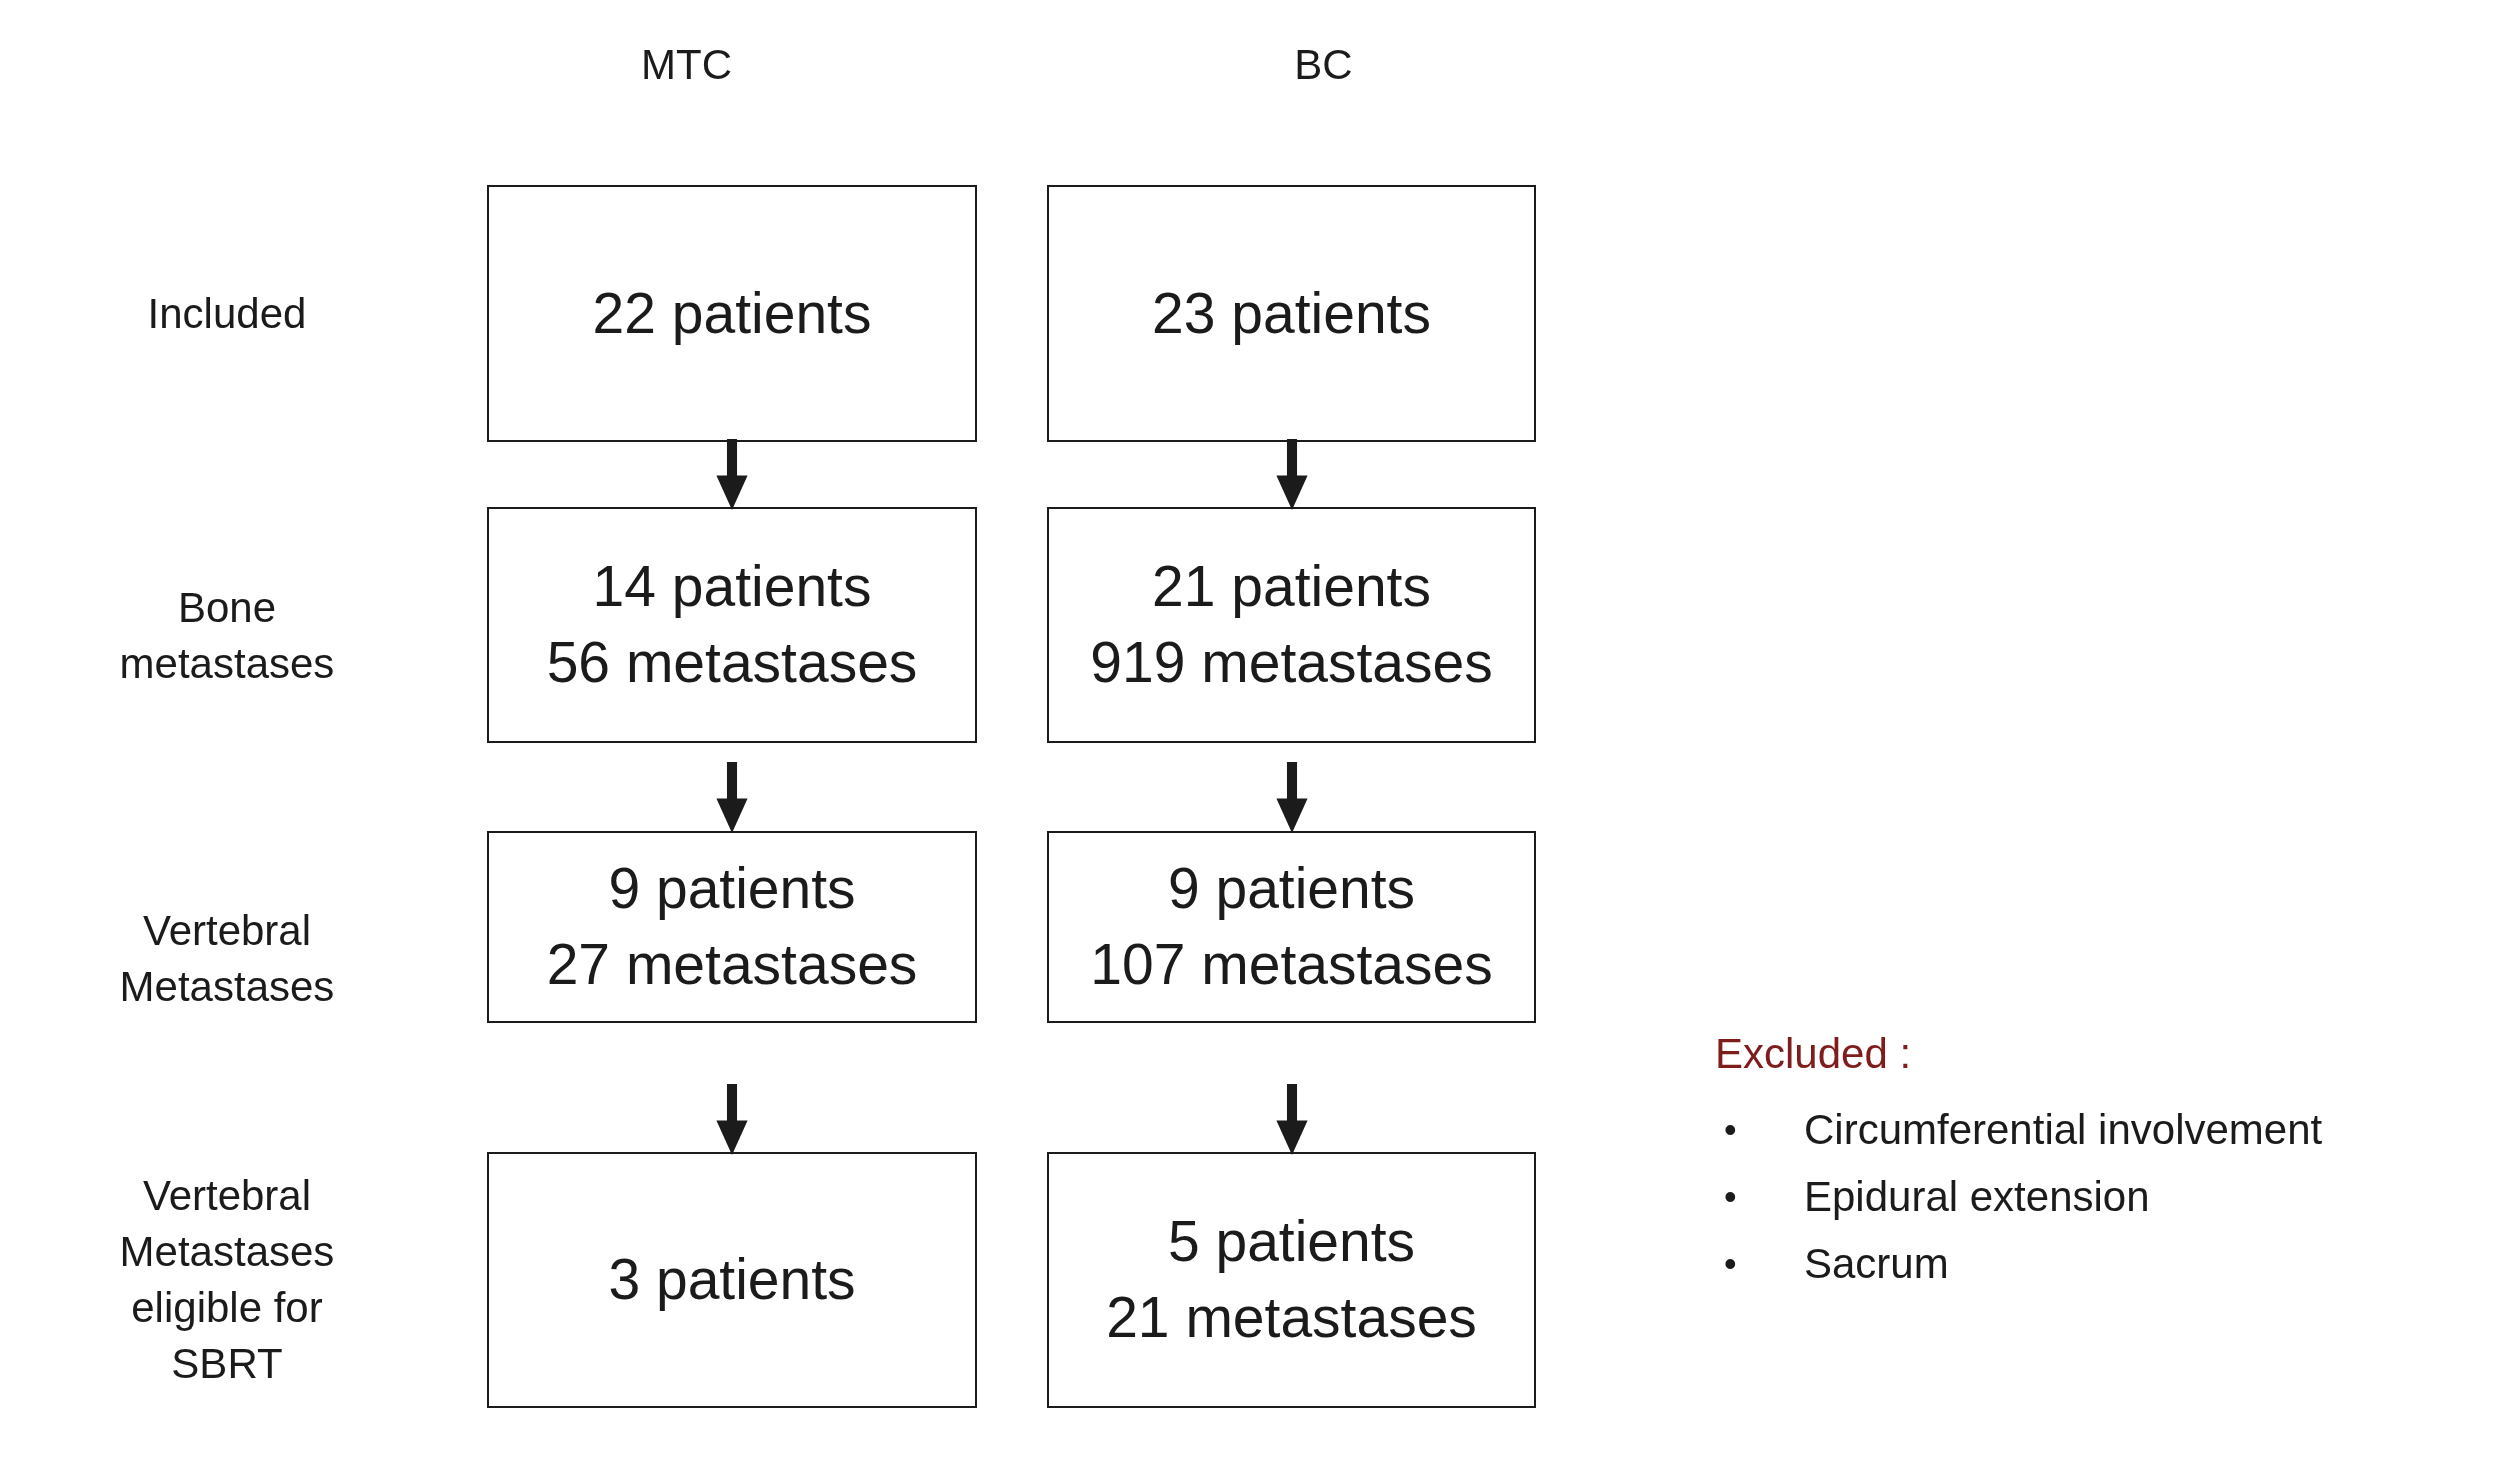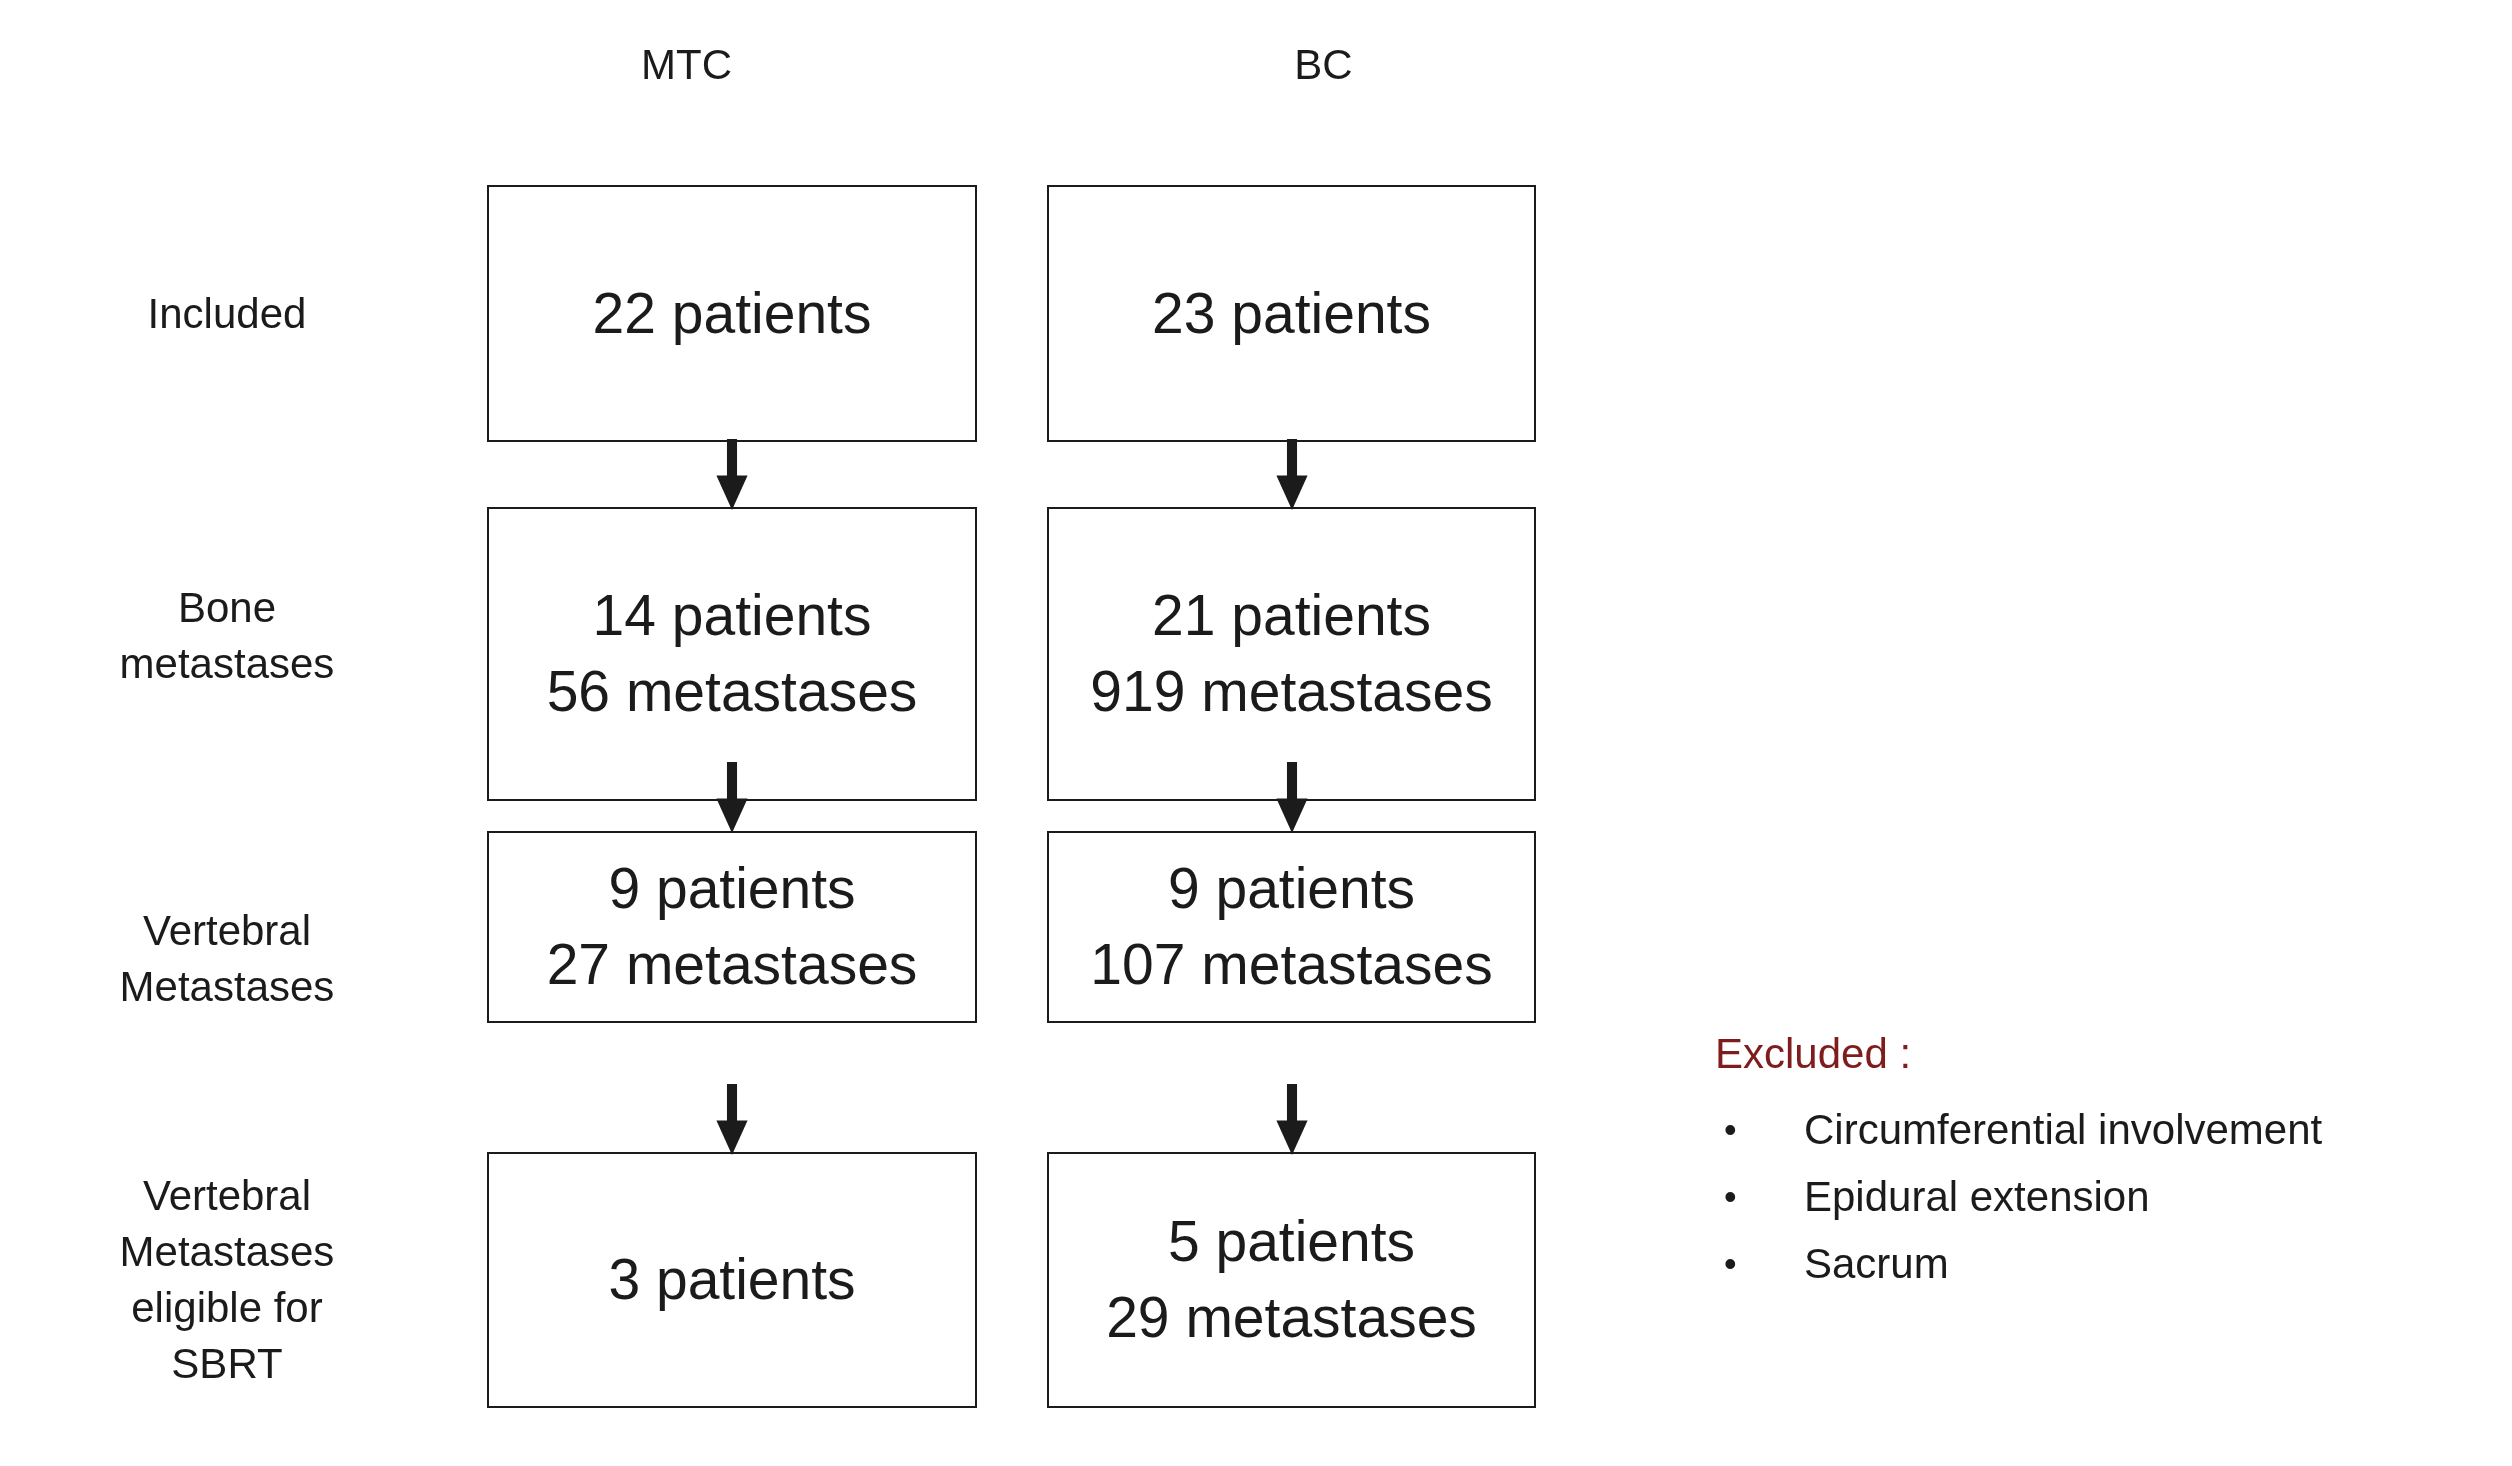--- a/index.html
+++ b/index.html
@@ -72,21 +72,21 @@
     line-height: 1.33;
     color: #1b1b1b;
     white-space: nowrap;
     text-align: center;
   }
 
   .col-a { left: 487px;  width: 490px; }
   .col-b { left: 1047px; width: 489px; }
 
   .row-0 { top: 185px;  height: 257px; }
-  .row-1 { top: 507px;  height: 294px; }
+  .row-1 { top: 507px;  height: 236px; }
   .row-2 { top: 831px;  height: 192px; }
   .row-3 { top: 1152px; height: 256px; }
 
   
   .arrow {
     position: absolute;
     width: 44px;
   }
   .arrow svg { display: block; width: 44px; height: 100%; }
 
@@ -190,21 +190,21 @@
     <span class="line">919 metastases</span>
   </div>
 
   <div class="flow-box col-b row-2">
     <span class="line">9 patients</span>
     <span class="line">107 metastases</span>
   </div>
 
   <div class="flow-box col-b row-3">
     <span class="line">5 patients</span>
-    <span class="line">29 metastases</span>
+    <span class="line">21 metastases</span>
   </div>
 
   <div class="arrow arrow-a arrow-gap-0">
     <svg viewBox="0 0 48 78" preserveAspectRatio="none">
       <line x1="24" y1="0" x2="24" y2="52" stroke="#1b1b1b" stroke-width="11"></line>
       <polygon points="24,78 7,40 41,40" fill="#1b1b1b"></polygon>
     </svg>
   </div>
   <div class="arrow arrow-a arrow-gap-1">
     <svg viewBox="0 0 48 78" preserveAspectRatio="none">

